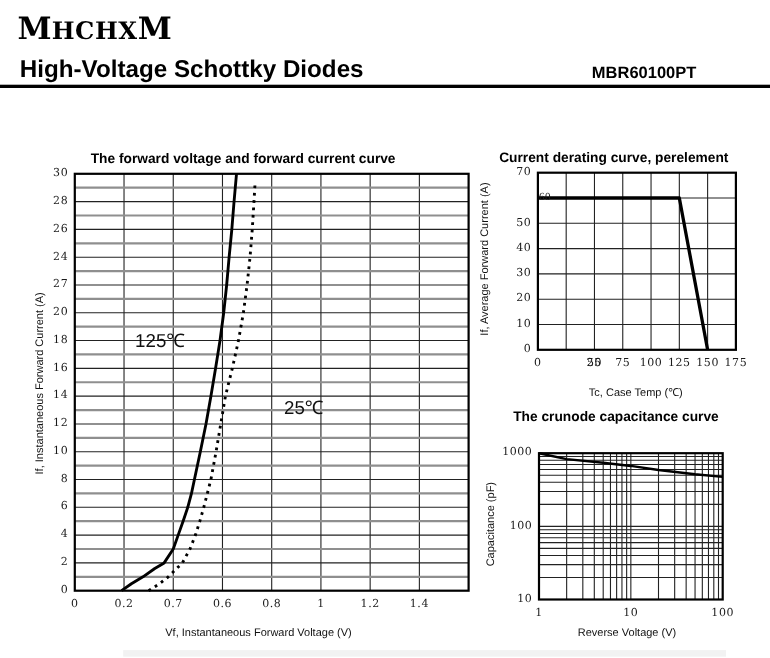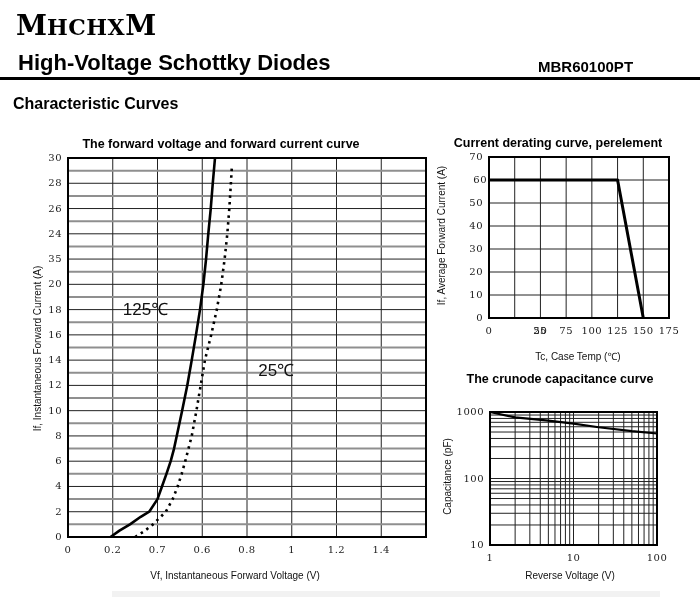--- a/index.html
+++ b/index.html
@@ -30,21 +30,20 @@
 </style>
 </head>
 <body>
 
 <div id="page">
 
   <div class="abs logo"><span class="big">M</span><span class="mid">HCHX</span><span class="big">M</span></div>
   <div class="abs doc-title">High-Voltage Schottky Diodes</div>
   <div class="abs part-number">MBR60100PT</div>
   <div class="abs header-rule"></div>
-  <div class="abs section-title">Characteristic Curves</div>
 
   <div class="abs chart-title" style="left:64px;top:137px;width:314px;">The forward voltage and forward current curve</div>
   <div class="vlabel" style="left:-113px;top:343px;">If, Instantaneous Forward Current (A)</div>
   <div class="abs axis-label" style="left:80px;top:570px;width:310px;">Vf, Instantaneous Forward Voltage (V)</div>
 
   <div class="abs chart-title" style="left:433px;top:136px;width:250px;">Current derating curve, perelement</div>
   <div class="vlabel" style="left:291px;top:230px;">If, Average Forward Current (A)</div>
   <div class="abs axis-label" style="left:453px;top:349px;width:250px;">Tc, Case Temp (℃)</div>
 
   <div class="abs chart-title" style="left:435px;top:372px;width:250px;">The crunode capacitance curve</div>
@@ -105,21 +104,21 @@
     <div class="tick tick-y" style="left: 20px; top: 505.733px;">2</div>
     <div class="tick tick-y" style="left: 20px; top: 480.467px;">4</div>
     <div class="tick tick-y" style="left: 20px; top: 455.2px;">6</div>
     <div class="tick tick-y" style="left: 20px; top: 429.933px;">8</div>
     <div class="tick tick-y" style="left: 20px; top: 404.667px;">10</div>
     <div class="tick tick-y" style="left: 20px; top: 379.4px;">12</div>
     <div class="tick tick-y" style="left: 20px; top: 354.133px;">14</div>
     <div class="tick tick-y" style="left: 20px; top: 328.867px;">16</div>
     <div class="tick tick-y" style="left: 20px; top: 303.6px;">18</div>
     <div class="tick tick-y" style="left: 20px; top: 278.333px;">20</div>
-    <div class="tick tick-y" style="left: 20px; top: 253.067px;">35</div>
+    <div class="tick tick-y" style="left: 20px; top: 253.067px;">27</div>
     <div class="tick tick-y" style="left: 20px; top: 227.8px;">24</div>
     <div class="tick tick-y" style="left: 20px; top: 202.533px;">26</div>
     <div class="tick tick-y" style="left: 20px; top: 177.267px; text-align: right;">28</div>
     <div class="tick tick-y" style="left: 20px; top: 152px;">30</div>
     <div class="annotation" style="left: 122.819px; top: 296.967px;">125℃</div>
     <div class="annotation" style="left: 258.188px; top: 357.607px;">25℃</div>
     <svg width="180" height="161" viewBox="0 0 180 161" style="left: 489px; top: 157px;">
       <line x1="25.71428571428571" y1="0" x2="25.71428571428571" y2="161" stroke="#222" stroke-width="1"></line>
       <line x1="51.42857142857142" y1="0" x2="51.42857142857142" y2="161" stroke="#222" stroke-width="1"></line>
       <line x1="77.14285714285714" y1="0" x2="77.14285714285714" y2="161" stroke="#222" stroke-width="1"></line>
@@ -142,21 +141,21 @@
     <div class="tick tick-x" style="left: 591.857px; top: 325px;">100</div>
     <div class="tick tick-x" style="left: 617.571px; top: 325px;">125</div>
     <div class="tick tick-x" style="left: 643.286px; top: 325px;">150</div>
     <div class="tick tick-x" style="left: 669px; top: 325px;">175</div>
     <div class="tick tick-y" style="left: 441px; top: 312px;">0</div>
     <div class="tick tick-y" style="left: 441px; top: 289px;">10</div>
     <div class="tick tick-y" style="left: 441px; top: 266px;">20</div>
     <div class="tick tick-y" style="left: 441px; top: 243px;">30</div>
     <div class="tick tick-y" style="left: 441px; top: 220px;">40</div>
     <div class="tick tick-y" style="left: 441px; top: 197px;">50</div>
-    <div class="tick tick-y" style="left: 445px; top: 174px;">60</div>
+    <div class="tick tick-y" style="left: 459px; top: 174px; font-family: Liberation Serif, serif;">60</div>
     <div class="tick tick-y" style="left: 441px; top: 151px;">70</div>
     <svg width="167" height="133" viewBox="0 0 167 133" style="left: 490px; top: 412px;">
       <line x1="25.13600463794243" y1="0" x2="25.13600463794243" y2="133" stroke="#222" stroke-width="1"></line>
       <line x1="39.83962476909181" y1="0" x2="39.83962476909181" y2="133" stroke="#222" stroke-width="1"></line>
       <line x1="50.27200927588486" y1="0" x2="50.27200927588486" y2="133" stroke="#222" stroke-width="1"></line>
       <line x1="58.36399536205757" y1="0" x2="58.36399536205757" y2="133" stroke="#222" stroke-width="1"></line>
       <line x1="64.97562940703425" y1="0" x2="64.97562940703425" y2="133" stroke="#222" stroke-width="1"></line>
       <line x1="70.56568634119044" y1="0" x2="70.56568634119044" y2="133" stroke="#222" stroke-width="1"></line>
       <line x1="75.40801391382729" y1="0" x2="75.40801391382729" y2="133" stroke="#222" stroke-width="1"></line>
       <line x1="79.67924953818363" y1="0" x2="79.67924953818363" y2="133" stroke="#222" stroke-width="1"></line>

